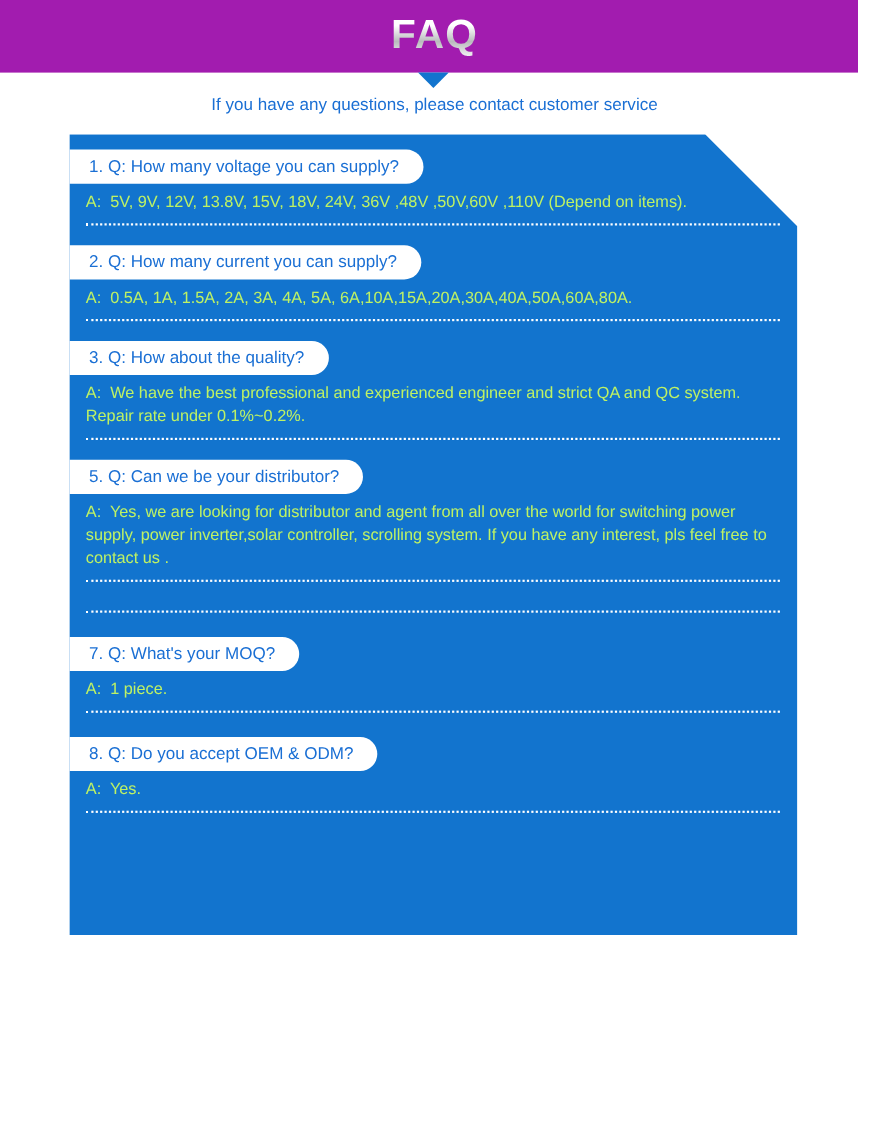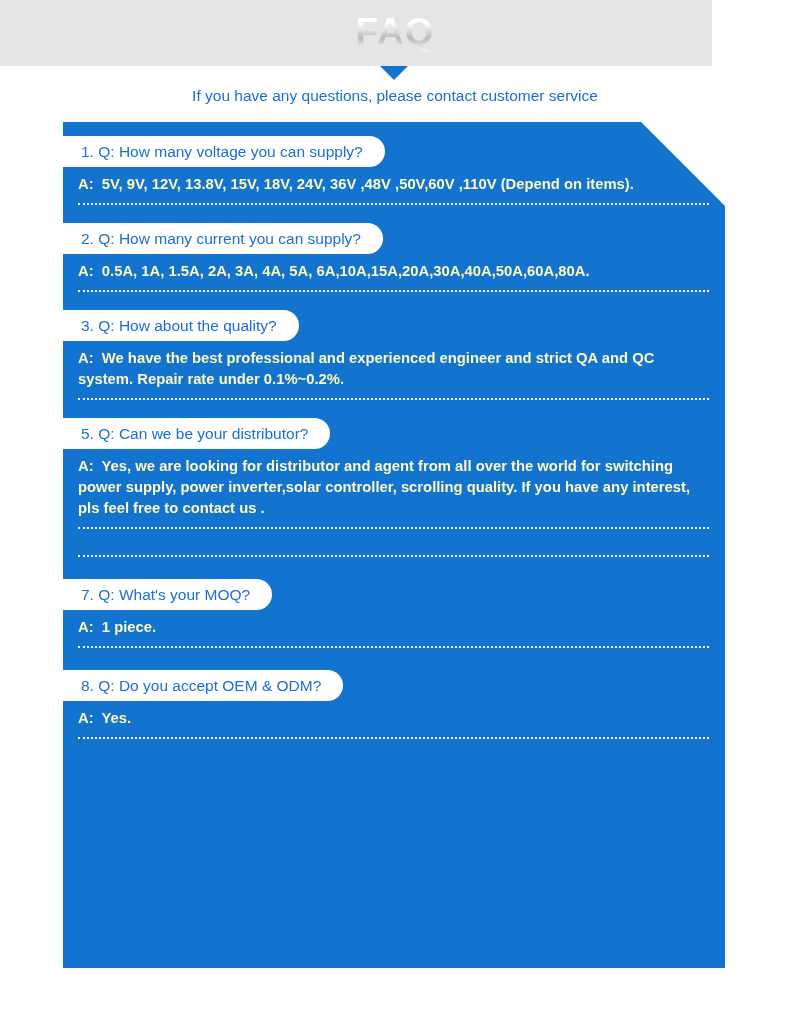--- a/index.html
+++ b/index.html
@@ -18,23 +18,23 @@
     width: 790px;
     height: 1026px;
     background: #ffffff;
   }
 
   
   .header-band {
     position: absolute;
     left: 0;
     top: 0;
-    width: 712px;
+    width: 780px;
     height: 66px;
-    background: #e5e5e5;
+    background: #a21caf;
   }
 
   .header-title {
     position: absolute;
     left: 0;
     top: 8px;
     width: 790px;
     text-align: center;
     font-size: 37px;
     font-weight: 700;
@@ -71,21 +71,21 @@
     color: #1a6fd4;
     line-height: 22px;
   }
 
   
   .faq-panel {
     position: absolute;
     left: 63px;
     top: 122px;
     width: 662px;
-    height: 846px;
+    height: 728px;
     background: #1274ce;
     -webkit-clip-path: polygon(0 0, 578px 0, 662px 84px, 662px 846px, 0 846px);
     clip-path: polygon(0 0, 578px 0, 662px 84px, 662px 846px, 0 846px);
     padding-top: 14px;
   }
 
   
   .faq-item {
     position: relative;
     width: 100%;
@@ -109,24 +109,24 @@
     border-bottom-right-radius: 16px;
     white-space: nowrap;
     font-weight: 400;
   }
 
   .a-block {
     padding: 7px 18px 0 15px;
   }
 
   .a-text {
-    color: #fef9c3;
+    color: #bef264;
     font-size: 14.8px;
     line-height: 21px;
-    font-weight: 700;
+    font-weight: 400;
     white-space: pre-wrap;
   }
 
   .dotted-rule {
     margin: 8px 16px 0 15px;
     height: 0;
     border-top: 2px dotted #ffffff;
   }
 
   .gap-sm { height: 18px; }
@@ -179,21 +179,21 @@
       <div class="dotted-rule"></div>
       <div class="gap-sm"></div>
     </div>
 
 
     <div class="faq-item">
       <div class="q-row">
         <span class="q-pill">5. Q: Can we be your distributor?</span>
       </div>
       <div class="a-block">
-        <div class="a-text">A:  Yes, we are looking for distributor and agent from all over the world for switching power supply, power inverter,solar controller, scrolling quality. If you have any interest, pls feel free to contact us .</div>
+        <div class="a-text">A:  Yes, we are looking for distributor and agent from all over the world for switching power supply, power inverter,solar controller, scrolling system. If you have any interest, pls feel free to contact us .</div>
       </div>
       <div class="dotted-rule"></div>
       <div class="gap-sm"></div>
     </div>
 
     <div class="faq-item">
       <div class="dotted-rule"></div>
       <div class="gap-md"></div>
     </div>
 

